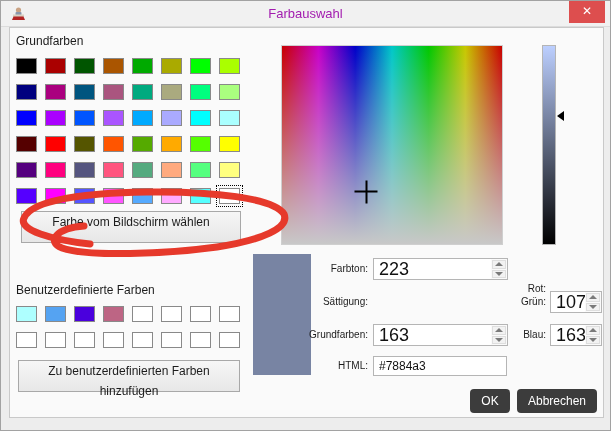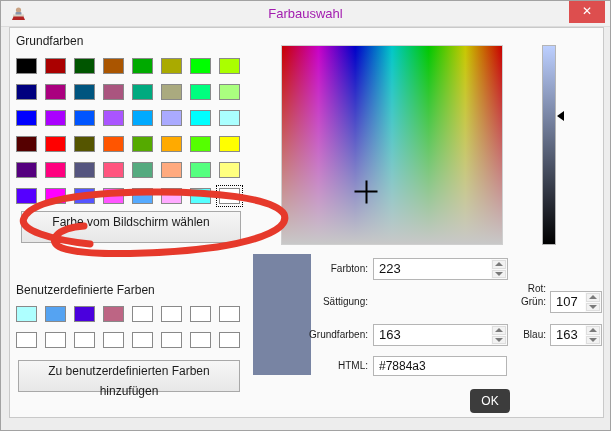--- a/index.html
+++ b/index.html
@@ -22,21 +22,21 @@
   .cross{position:absolute;width:23px;height:23px;transform:translate(-50%,-50%);}
   .cross .h{position:absolute;left:0;right:0;top:50%;height:2px;margin-top:-1px;background:#000;}
   .cross .v{position:absolute;top:0;bottom:0;left:50%;width:2px;margin-left:-1px;background:#000;}
   .slider-wrap{position:absolute;left:532px;top:17px;width:22px;height:200px;}
   .slider{position:absolute;left:0;top:0;width:14px;height:200px;border:1px solid #b5b5b5;}
   .slider-arrow{position:absolute;right:0;width:0;height:0;border-top:5px solid transparent;
                 border-bottom:5px solid transparent;border-right:7px solid #000;}
   .preview{position:absolute;left:243px;top:226px;width:58px;height:121px;}
   .flabel{position:absolute;font-size:10px;color:#1c1c1c;text-align:right;height:22px;line-height:22px;}
   .spinbox{position:absolute;height:22px;display:flex;background:#fff;border:1px solid #b5b5b5;}
-  .spin-value{flex:1;font-size:13px;color:#111;line-height:20px;padding-left:5px;overflow:hidden;}
+  .spin-value{flex:1;font-size:18px;color:#111;line-height:20px;padding-left:5px;overflow:hidden;}
   .spinner{width:16px;display:flex;flex-direction:column;gap:1px;padding:1px;background:#fafafa;}
   .spin-btn{flex:1;background:#f2f2f2;border:1px solid #dedede;display:flex;align-items:center;justify-content:center;}
   .tri-up{width:0;height:0;border-left:4px solid transparent;border-right:4px solid transparent;border-bottom:4px solid #7a7a7a;}
   .tri-down{width:0;height:0;border-left:4px solid transparent;border-right:4px solid transparent;border-top:4px solid #7a7a7a;}
   .textinput{position:absolute;height:20px;background:#fff;border:1px solid #b5b5b5;font-size:12px;color:#111;
              line-height:18px;padding-left:5px;}
   .darkbtn{position:absolute;height:24px;border:none;border-radius:4px;color:#fff;font-size:12px;
            text-align:center;line-height:24px;cursor:default;}
 </style>
 </head>
@@ -204,15 +204,16 @@
           <span class="spin-btn">
             <i class="tri-down"></i>
           </span>
         </span>
     </div>
 
     <span class="flabel" style="left:278px;top:327px;width:80px;">HTML:</span>
     <div class="textinput" style="left:363px;top:328px;width:134px;">#7884a3</div>
 
     <div class="darkbtn" style="left: 460px; top: 361px; width: 40px; background: rgb(60, 60, 60);">OK</div>
+    <div class="darkbtn" style="left: 507px; top: 361px; width: 80px; background: rgb(60, 60, 60);">Abbrechen</div>
 
   </div>
 </div>
 
 </body></html>

